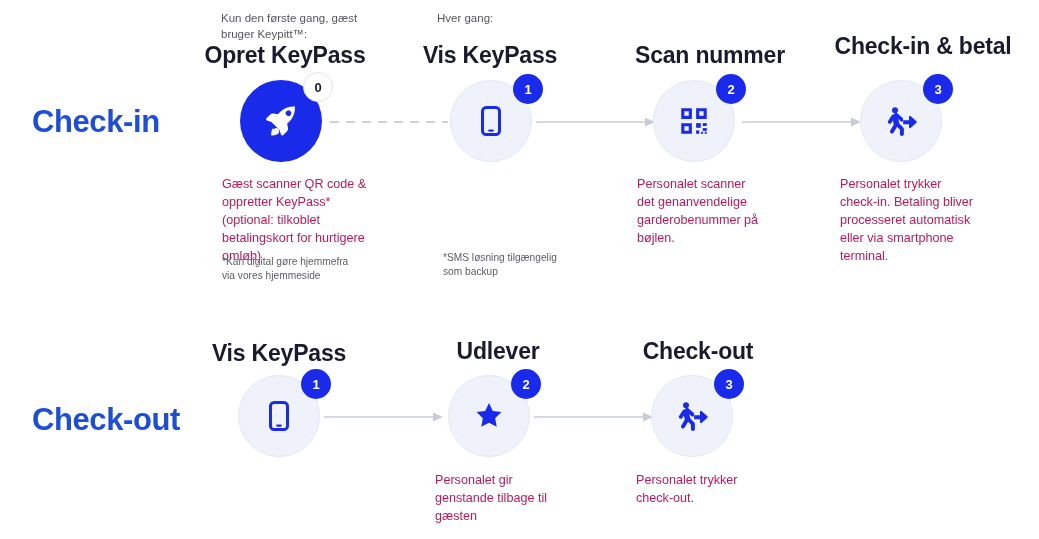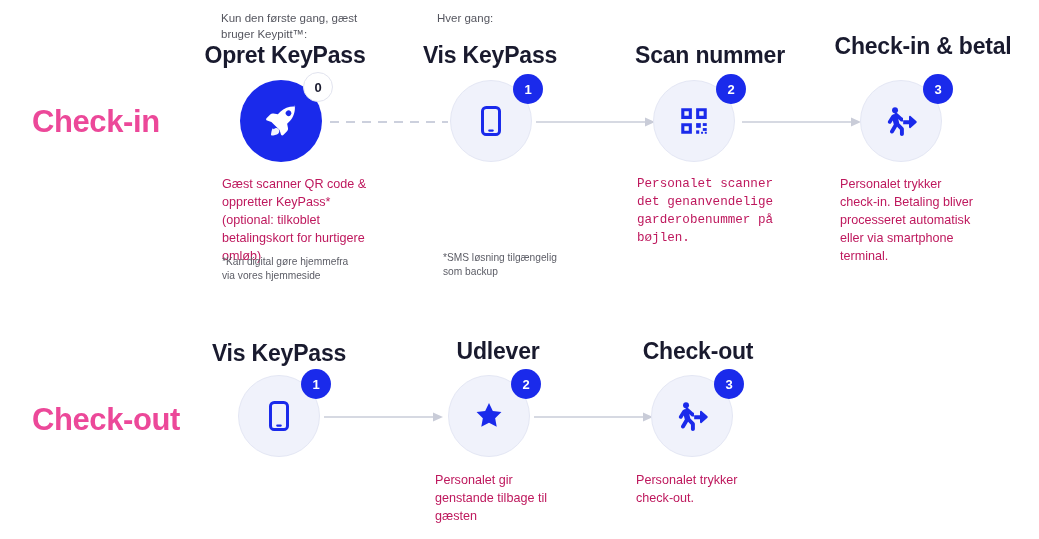--- a/index.html
+++ b/index.html
@@ -23,21 +23,21 @@
     width: 1039px;
     height: 539px;
   }
 
   
   .row-label {
     position: absolute;
     font-size: 31px;
     font-weight: 700;
     letter-spacing: -0.4px;
-    color: #ec4899;
+    color: #1d4ed8;
     white-space: nowrap;
   }
   #row-label-checkin { left: 32px; top: 104px; }
   #row-label-checkout { left: 32px; top: 402px; }
 
   
   .intro-note {
     position: absolute;
     font-size: 11.5px;
     line-height: 1.38;
@@ -233,21 +233,21 @@
         <rect x="13.5" y="13.5" width="3.3" height="3.3" fill="#1a2aeb"></rect>
         <rect x="18.2" y="13.5" width="2.8" height="2" fill="#1a2aeb"></rect>
         <rect x="18.2" y="17" width="2.8" height="2" fill="#1a2aeb"></rect>
         <rect x="13.5" y="18.6" width="2.2" height="2.4" fill="#1a2aeb"></rect>
         <rect x="17" y="19.6" width="1.4" height="1.4" fill="#1a2aeb"></rect>
         <rect x="19.6" y="19.6" width="1.4" height="1.4" fill="#1a2aeb"></rect>
       </svg>
     </div>
     <div class="badge solid" style="left:63px; top:-6px;">2</div>
   </div>
-  <div class="step-desc" style="left:637px; top:176px; width:180px;font-family:Liberation Mono, monospace;">Personalet scanner
+  <div class="step-desc" style="left:637px; top:176px; width:180px;">Personalet scanner
 det genanvendelige
 garderobenummer på
 bøjlen.</div>
 
   <div class="step" style="left:818px; top:33px;">
     <div class="step-title">Check-in &amp;
 betal</div>
   </div>
   <div class="circle-wrap" style="left:860px; top:80px;">
     <div class="circle light">

